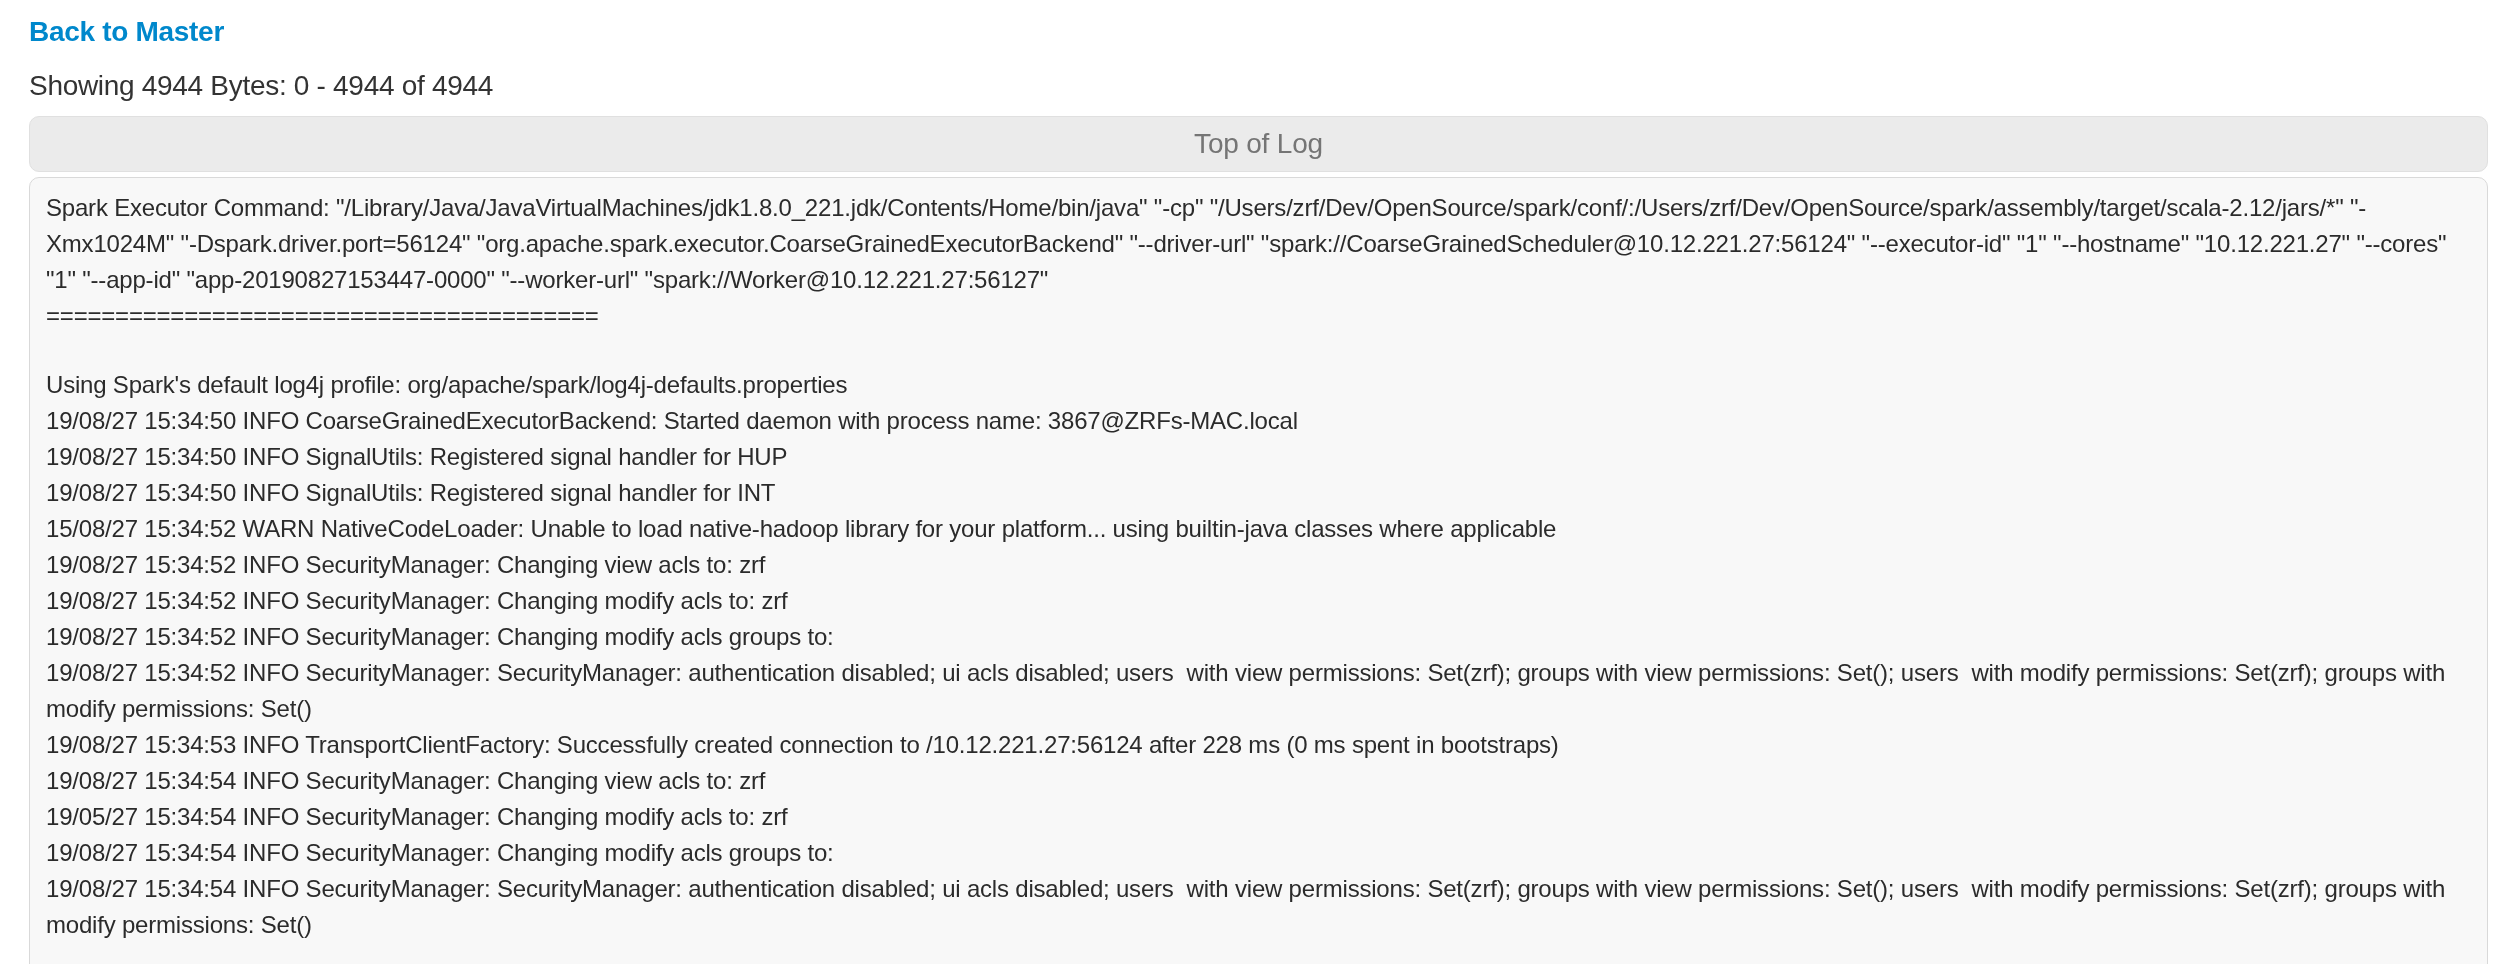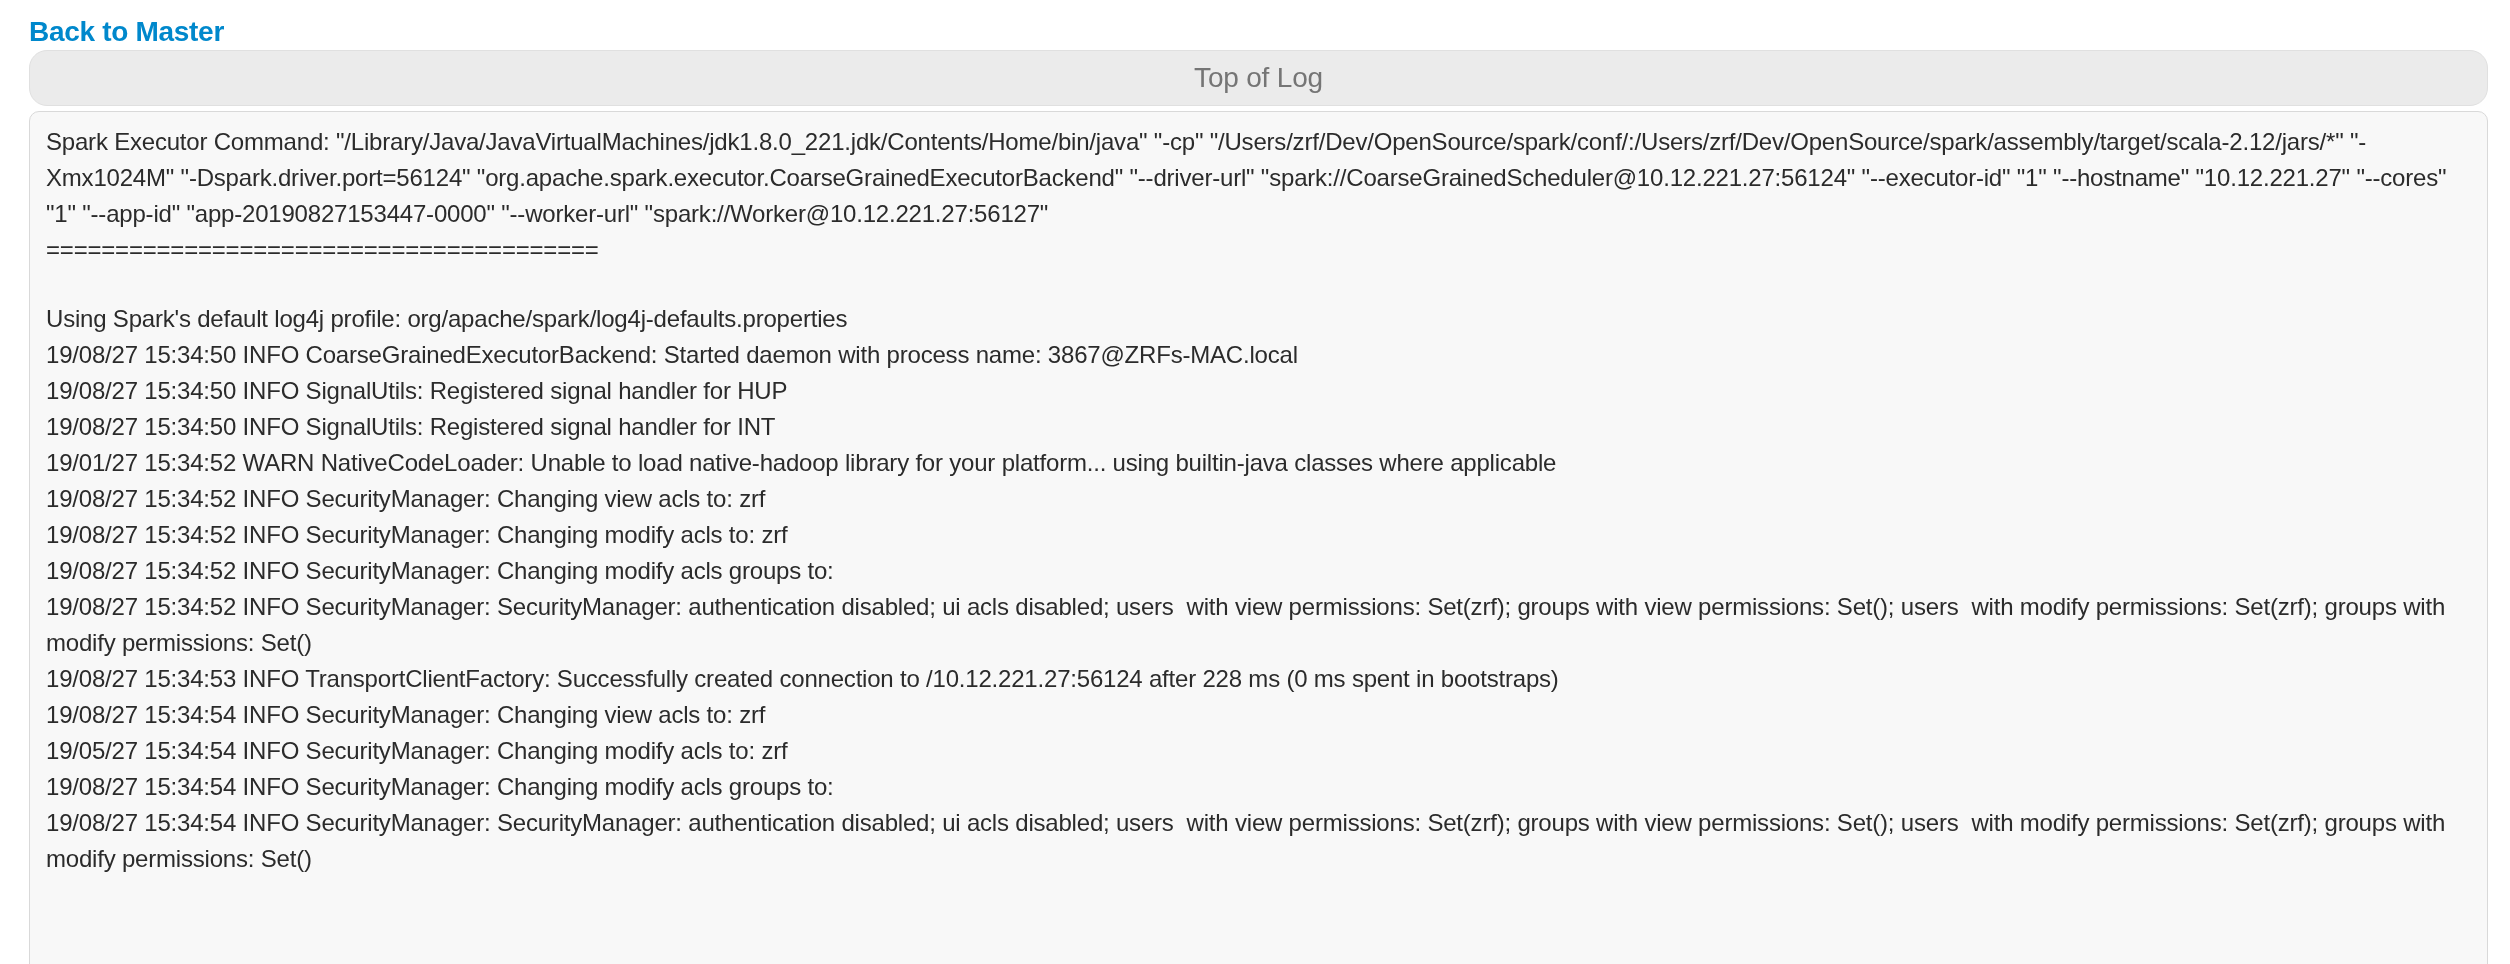--- a/index.html
+++ b/index.html
@@ -27,25 +27,25 @@
     margin-top:2px;
   }
   .byte-range{
     margin-top:22px;
     font-size:28px;font-weight:400;
     color:var(--heading-text);
     letter-spacing:-0.3px;
   }
   .log-header-btn{
     display:block;width:100%;
-    margin-top:2px;
+    margin-top:14px;
     height:56px;
     background:var(--bar-bg);
     border:1px solid var(--bar-border);
-    border-radius:18px;
+    border-radius:10px;
     color:var(--bar-text);
     font-size:28px;font-weight:400;
     font-family:"Liberation Sans","DejaVu Sans",sans-serif;
     text-align:center;
     letter-spacing:-0.2px;
     cursor:default;
   }
   .log-box{
     margin-top:5px;
     height:1000px; 
@@ -65,33 +65,34 @@
     letter-spacing:-0.2px;
   }
 </style>
 </head>
 <body>
 
 <div class="page">
 
   <a href="#" class="back-link">Back to Master</a>
 
+  <div class="byte-range">Showing 4944 Bytes: 0 - 4944 of 4944</div>
 
   <button type="button" class="log-header-btn" disabled="">Top of Log</button>
 
   <div class="log-box">
     <div>
         <div class="log-line">Spark Executor Command: "/Library/Java/JavaVirtualMachines/jdk1.8.0_221.jdk/Contents/Home/bin/java" "-cp" "/Users/zrf/Dev/OpenSource/spark/conf/:/Users/zrf/Dev/OpenSource/spark/assembly/target/scala-2.12/jars/*" "-Xmx1024M" "-Dspark.driver.port=56124" "org.apache.spark.executor.CoarseGrainedExecutorBackend" "--driver-url" "spark://CoarseGrainedScheduler@10.12.221.27:56124" "--executor-id" "1" "--hostname" "10.12.221.27" "--cores" "1" "--app-id" "app-20190827153447-0000" "--worker-url" "spark://Worker@10.12.221.27:56127"</div>
         <div class="log-line">========================================</div>
         <div class="log-line"></div>
         <div class="log-line">Using Spark's default log4j profile: org/apache/spark/log4j-defaults.properties</div>
         <div class="log-line">19/08/27 15:34:50 INFO CoarseGrainedExecutorBackend: Started daemon with process name: 3867@ZRFs-MAC.local</div>
         <div class="log-line">19/08/27 15:34:50 INFO SignalUtils: Registered signal handler for HUP</div>
         <div class="log-line">19/08/27 15:34:50 INFO SignalUtils: Registered signal handler for INT</div>
-        <div class="log-line">19/01/27 15:34:52 WARN NativeCodeLoader: Unable to load native-hadoop library for your platform... using builtin-java classes where applicable</div>
+        <div class="log-line">15/08/27 15:34:52 WARN NativeCodeLoader: Unable to load native-hadoop library for your platform... using builtin-java classes where applicable</div>
         <div class="log-line">19/08/27 15:34:52 INFO SecurityManager: Changing view acls to: zrf</div>
         <div class="log-line">19/08/27 15:34:52 INFO SecurityManager: Changing modify acls to: zrf</div>
         <div class="log-line">19/08/27 15:34:52 INFO SecurityManager: Changing modify acls groups to:</div>
         <div class="log-line">19/08/27 15:34:52 INFO SecurityManager: SecurityManager: authentication disabled; ui acls disabled; users  with view permissions: Set(zrf); groups with view permissions: Set(); users  with modify permissions: Set(zrf); groups with modify permissions: Set()</div>
         <div class="log-line">19/08/27 15:34:53 INFO TransportClientFactory: Successfully created connection to /10.12.221.27:56124 after 228 ms (0 ms spent in bootstraps)</div>
         <div class="log-line">19/08/27 15:34:54 INFO SecurityManager: Changing view acls to: zrf</div>
         <div class="log-line">19/05/27 15:34:54 INFO SecurityManager: Changing modify acls to: zrf</div>
         <div class="log-line">19/08/27 15:34:54 INFO SecurityManager: Changing modify acls groups to:</div>
         <div class="log-line">19/08/27 15:34:54 INFO SecurityManager: SecurityManager: authentication disabled; ui acls disabled; users  with view permissions: Set(zrf); groups with view permissions: Set(); users  with modify permissions: Set(zrf); groups with modify permissions: Set()</div>
       </div>

